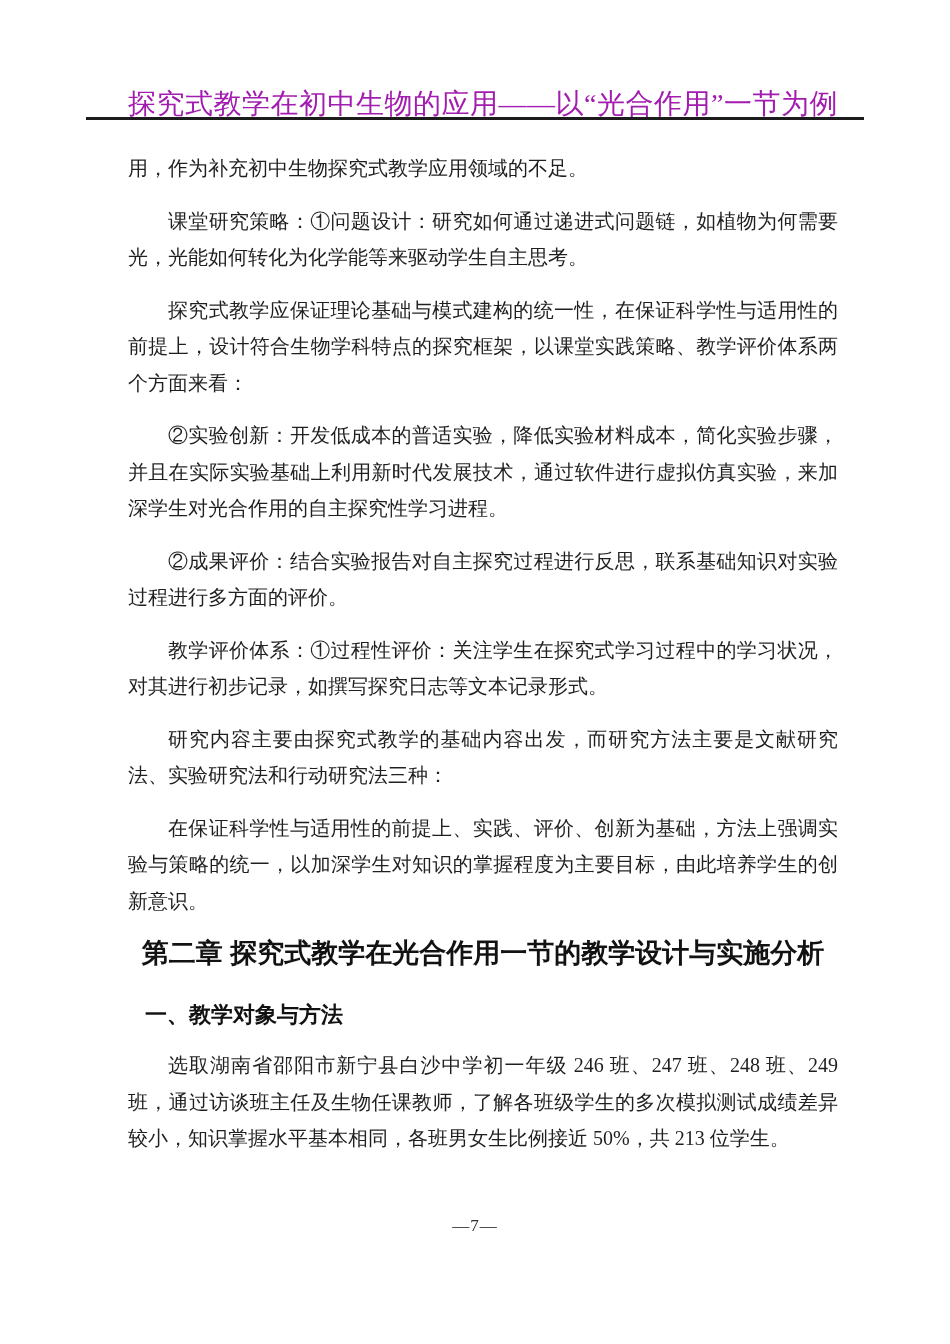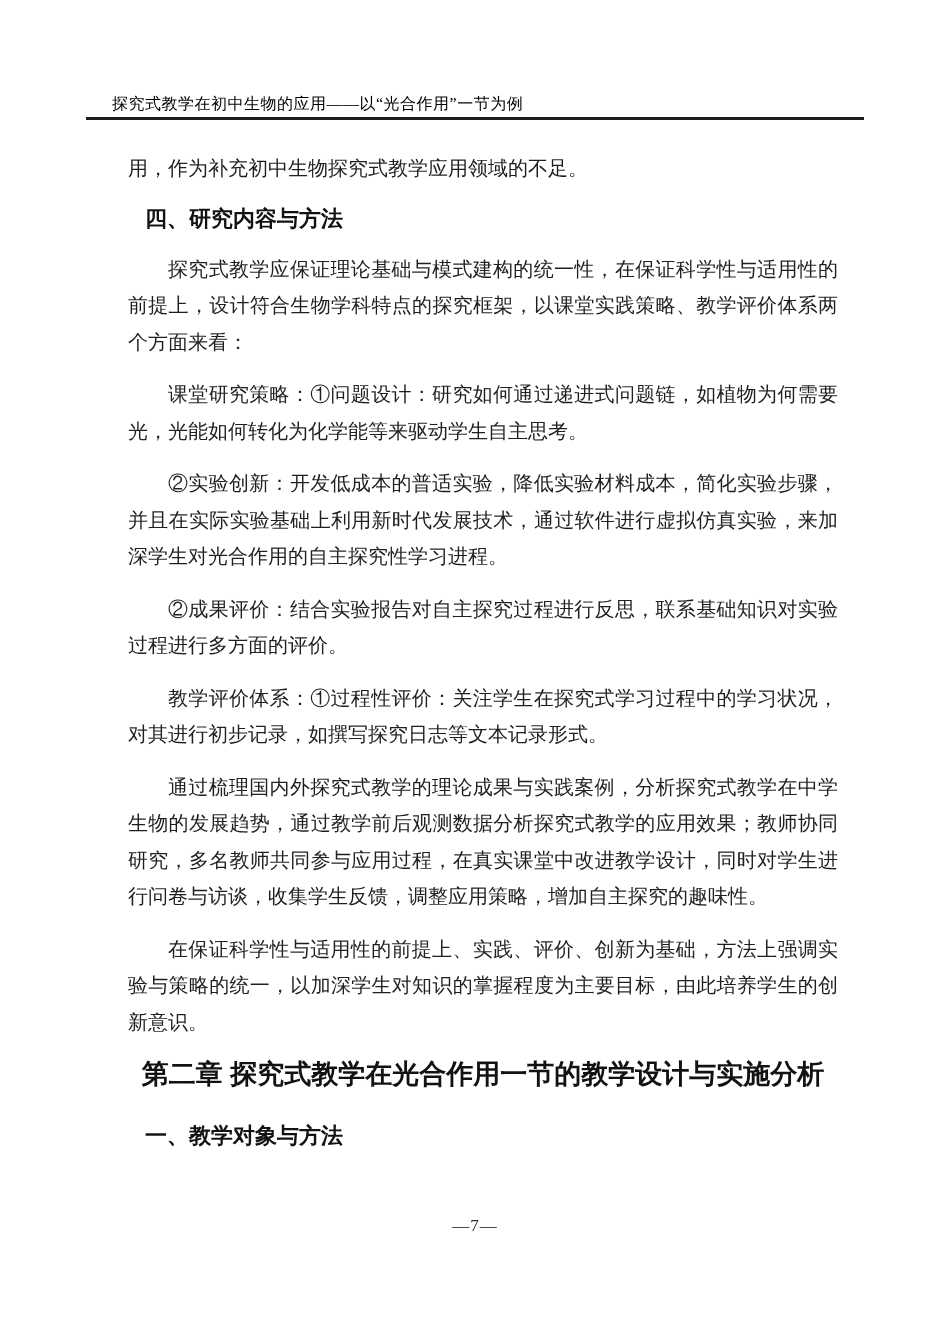--- a/index.html
+++ b/index.html
@@ -12,24 +12,24 @@
     background: #ffffff;
     font-family: "Liberation Serif", "DejaVu Serif", serif;
     color: #1f1f1f;
     overflow: hidden;
   }
   .doc-header {
     position: absolute;
     top: 92px;
     left: 112px;
     width: 742px;
-    text-align: left;
-    font-size: 16px;
+    text-align: center;
+    font-size: 28px;
     line-height: 24px;
-    color: #000000;
+    color: #a21caf;
     letter-spacing: 0.5px;
     white-space: nowrap;
   }
   .header-rule {
     position: absolute;
     top: 117px;
     left: 86px;
     width: 778px;
     height: 3px;
     background: #1c1c1c;
@@ -89,29 +89,29 @@
 <div class="page">
 
   <div class="doc-header">
     <span>探究式教学在初中生物的应用——以“光合作用”一节为例</span>
   </div>
 
   <div class="header-rule"></div>
 
   <div class="doc-body" id="doc-body">
       <p class="para no-indent">用，作为补充初中生物探究式教学应用领域的不足。</p>
-      <h2 class="section-heading">四、研究内容与方法</h2>
+      <p class="para">课堂研究策略：①问题设计：研究如何通过递进式问题链，如植物为何需要光，光能如何转化为化学能等来驱动学生自主思考。</p>
       <p class="para">探究式教学应保证理论基础与模式建构的统一性，在保证科学性与适用性的前提上，设计符合生物学科特点的探究框架，以课堂实践策略、教学评价体系两个方面来看：</p>
-      <p class="para">课堂研究策略：①问题设计：研究如何通过递进式问题链，如植物为何需要光，光能如何转化为化学能等来驱动学生自主思考。</p>
       <p class="para">②实验创新：开发低成本的普适实验，降低实验材料成本，简化实验步骤，并且在实际实验基础上利用新时代发展技术，通过软件进行虚拟仿真实验，来加深学生对光合作用的自主探究性学习进程。</p>
       <p class="para">②成果评价：结合实验报告对自主探究过程进行反思，联系基础知识对实验过程进行多方面的评价。</p>
       <p class="para">教学评价体系：①过程性评价：关注学生在探究式学习过程中的学习状况，对其进行初步记录，如撰写探究日志等文本记录形式。</p>
-      <p class="para">通过梳理国内外探究式教学的理论成果与实践案例，分析探究式教学在中学生物的发展趋势，通过教学前后观测数据分析探究式教学的应用效果；教师协同研究，多名教师共同参与应用过程，在真实课堂中改进教学设计，同时对学生进行问卷与访谈，收集学生反馈，调整应用策略，增加自主探究的趣味性。</p>
+      <p class="para">研究内容主要由探究式教学的基础内容出发，而研究方法主要是文献研究法、实验研究法和行动研究法三种：</p>
       <p class="para">在保证科学性与适用性的前提上、实践、评价、创新为基础，方法上强调实验与策略的统一，以加深学生对知识的掌握程度为主要目标，由此培养学生的创新意识。</p>
       <h1 class="chapter-heading">第二章 探究式教学在光合作用一节的教学设计与实施分析</h1>
       <h2 class="section-heading">一、教学对象与方法</h2>
+      <p class="para">选取湖南省邵阳市新宁县白沙中学初一年级 246 班、247 班、248 班、249 班，通过访谈班主任及生物任课教师，了解各班级学生的多次模拟测试成绩差异较小，知识掌握水平基本相同，各班男女生比例接近 50%，共 213 位学生。</p>
     </div>
 
   <div class="doc-footer">
     <span>—7—</span>
   </div>
 
 </div>
 
 </body></html>

